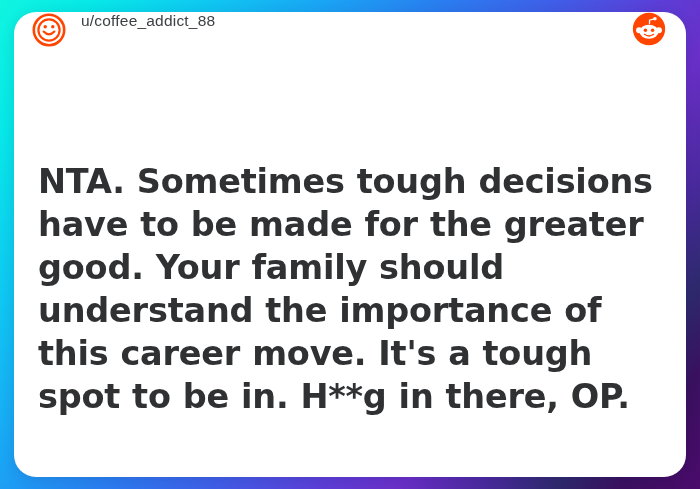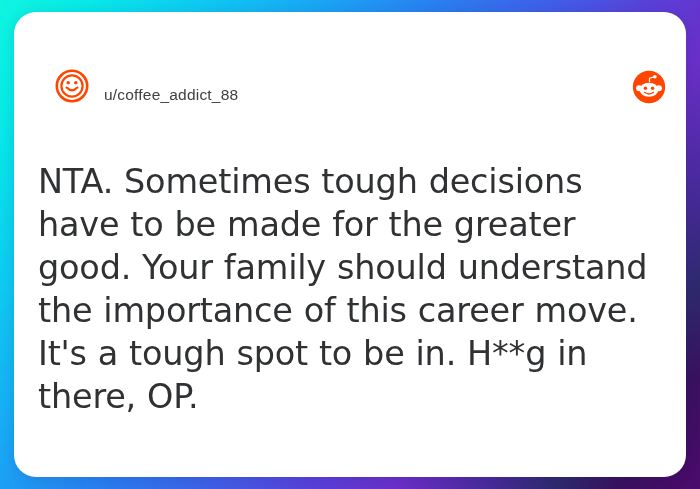--- a/index.html
+++ b/index.html
@@ -45,27 +45,27 @@
     height: 465px;
     background: #ffffff;
     border-radius: 22px;
     box-shadow: 0 2px 14px rgba(20, 10, 60, 0.12);
     overflow: hidden;
   }
 
   
   #card-header {
     position: absolute;
-    left: 16px;
+    left: 1px;
     top: 0;
     right: 0;
     height: 92px;
     display: flex;
-    align-items: flex-end;
-    padding: 0 20px 0 24px;
+    align-items: flex-start;
+    padding: 0 20px 0 16px;
   }
 
   .avatar {
     width: 36px;
     height: 36px;
     flex: 0 0 36px;
     display: block;
   }
 
   .username {
@@ -91,21 +91,21 @@
     position: absolute;
     left: 24px;
     top: 148px;
     width: 624px;
     font-size: 33.5px;
     line-height: 43px;
     color: #2f3133;
     letter-spacing: -0.2px;
     word-spacing: 0.5px;
     font-family: "DejaVu Sans", sans-serif;
-    font-weight: 400;
+    font-weight: 700;
   }
 </style>
 </head>
 <body>
 
 <div id="stage">
 
   <div id="card">
 
     <div id="card-header">

